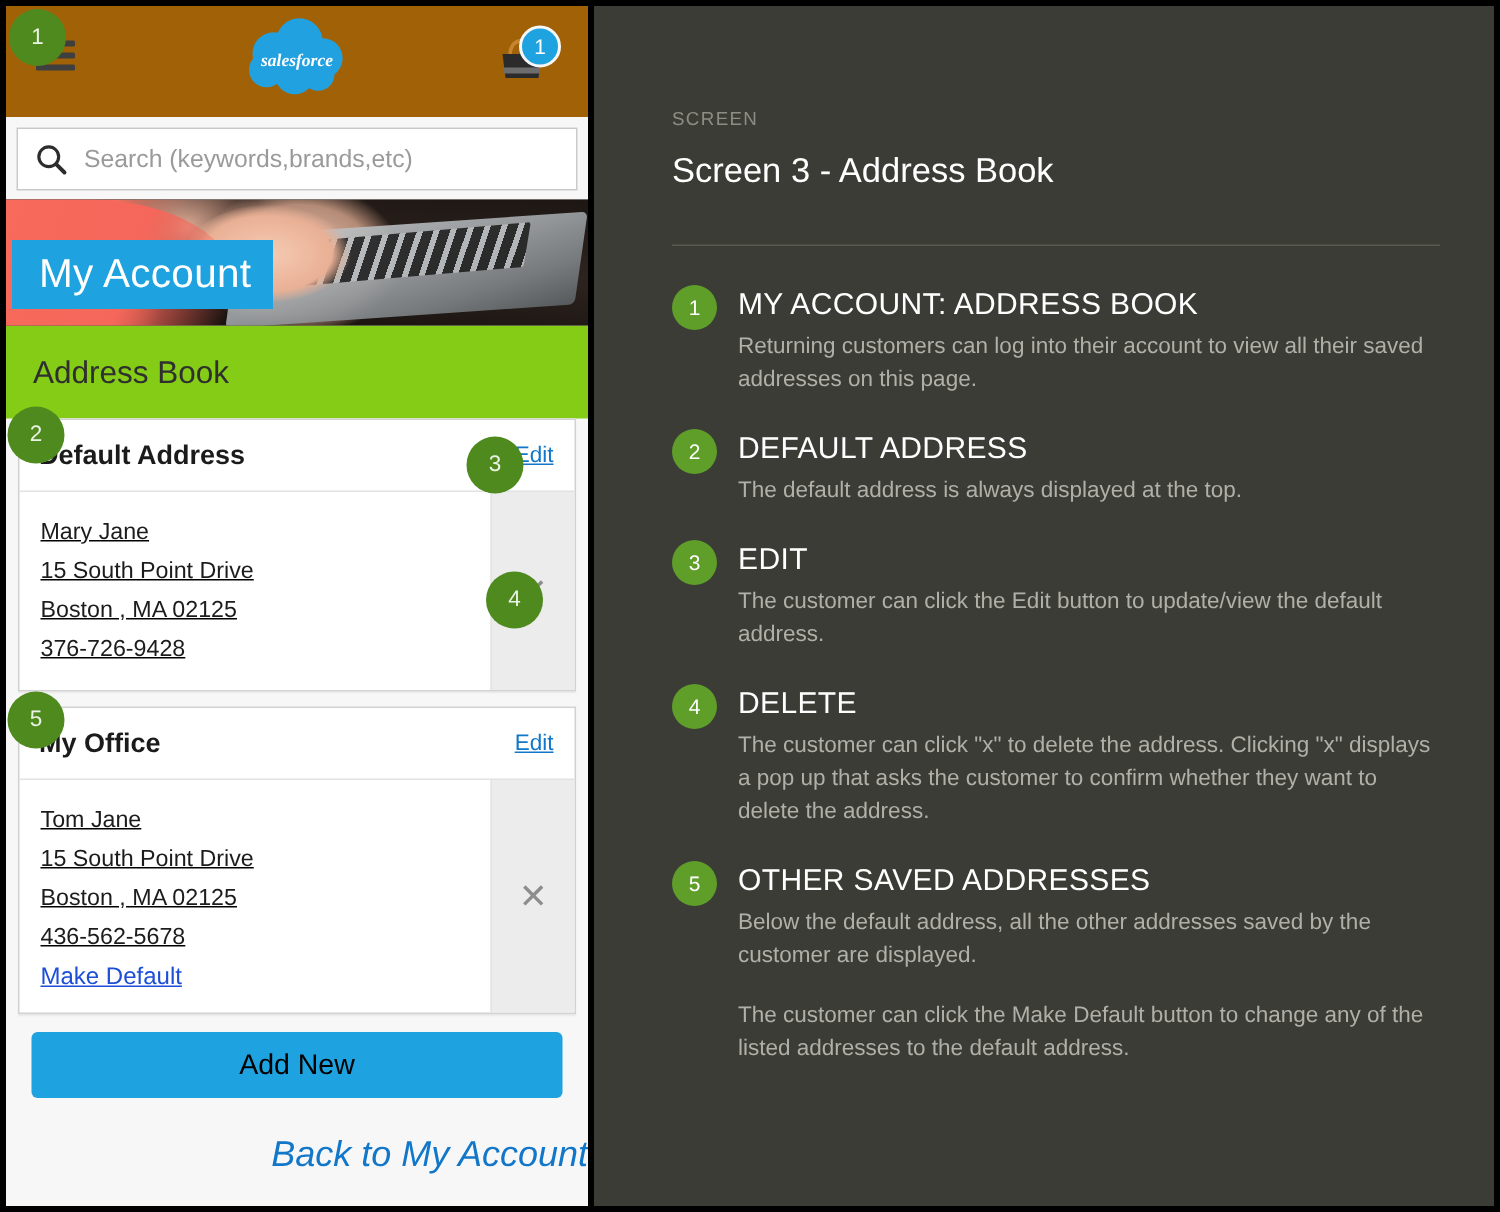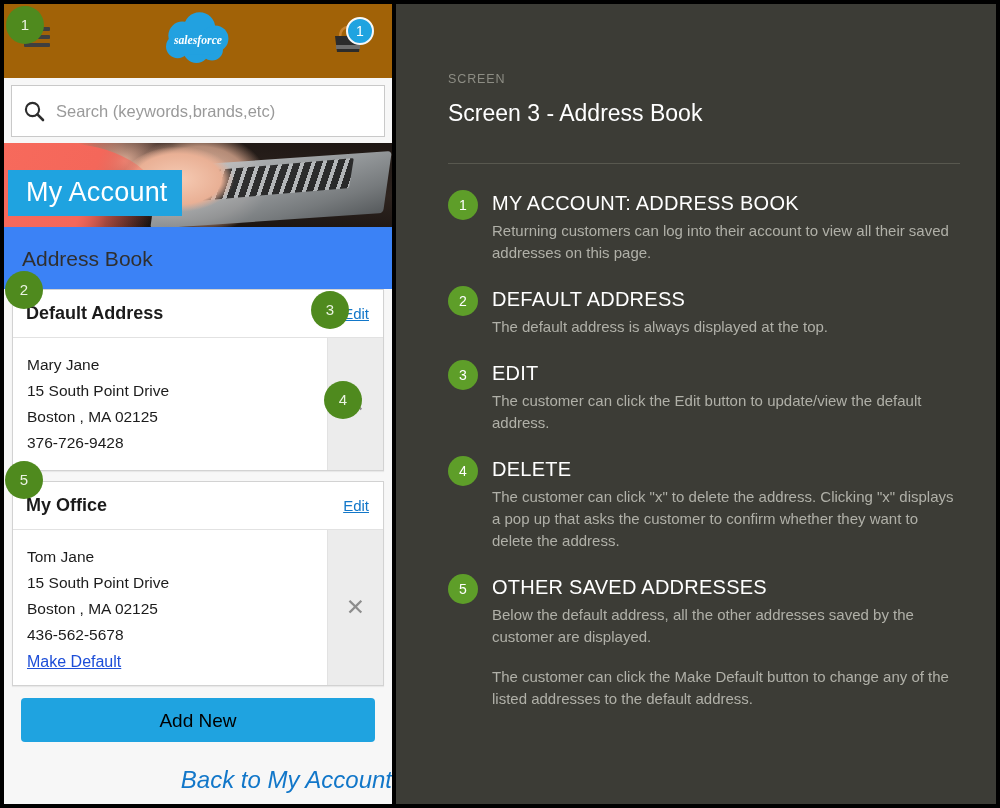--- a/index.html
+++ b/index.html
@@ -89,21 +89,21 @@
     line-height: 24px;
     text-align: center;
     font-weight: 400;
     border: 2px solid #f7f7f7;
     box-sizing: content-box;
   }
 
   
   .ph-search {
     margin: 7px 7px 0 7px;
-    height: 52px;
+    height: 42px;
     background: #ffffff;
     border: 1px solid #c9c9c9;
     display: flex;
     box-sizing: border-box;
   }
   .search-ico {
     width: 44px;
     display: flex;
     align-items: center;
     justify-content: center;
@@ -189,21 +189,21 @@
     padding: 2px 14px 4px 18px;
     font-weight: 400;
     letter-spacing: .2px;
   }
 
   
   .ph-title {
     font-size: 21px;
     color: #2f2f2f;
     padding: 20px 0 18px 18px;
-    background: #3b82f6;
+    background: #84cc16;
   }
 
   
   .addr-card {
     margin: 0 8px 10px 8px;
     background: #ffffff;
     border: 1px solid #d2d2d2;
     box-shadow: 0 1px 1px rgba(0,0,0,.06);
   }
   .addr-head {
@@ -224,20 +224,21 @@
     text-decoration: underline;
     cursor: pointer;
   }
   .addr-body {
     display: flex;
     min-height: 112px;
   }
   .addr-lines {
     flex: 1;
     padding: 14px 0 14px 14px;
+    text-decoration: underline;
   }
   .addr-lines div {
     font-size: 15.5px;
     color: #1c1c1c;
     line-height: 26px;
   }
   .make-default {
     display: inline-block;
     margin-top: 5px;
     font-size: 16px;

